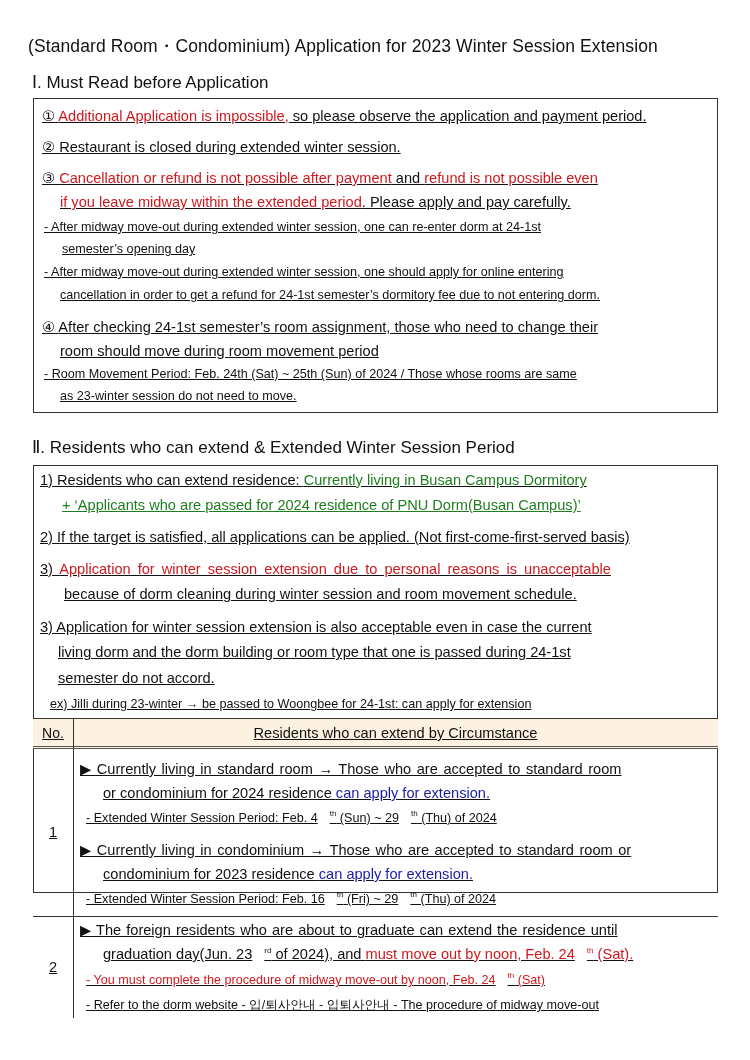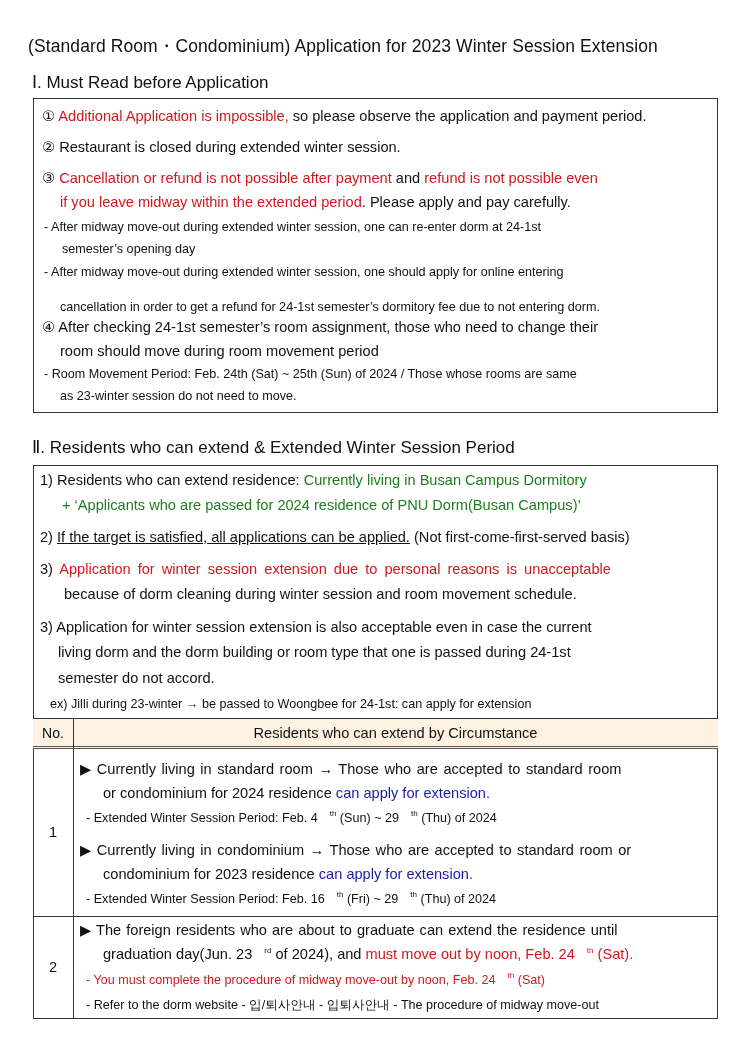--- a/index.html
+++ b/index.html
@@ -1,20 +1,20 @@
 <!DOCTYPE html>
 <html><head>
 <meta charset="utf-8">
 <style>
   html, body { margin:0; padding:0; background:#fff; }
   body { width:750px; height:1060px; position:relative; font-family:"Liberation Sans", "DejaVu Sans", sans-serif; color:#111; overflow:hidden; }
   .title { position:absolute; left:28px; top:34px; font-size:17.5px; letter-spacing:0.1px; white-space:nowrap; }
   .sec { position:absolute; left:32px; font-size:17px; white-space:nowrap; }
   .box { position:absolute; left:33px; width:685px; border:1px solid #333; box-sizing:border-box; }
-  .ln { position:absolute; white-space:nowrap; }
+  .ln { position:absolute; white-space:nowrap;text-decoration:underline; }
   .b15 { font-size:14.6px; }
   .s13 { font-size:12.6px; }
   .red { color:#d0181d; }
   .green { color:#1e7d1e; }
   .blue { color:#1a1aa8; }
   .ul { text-decoration:underline; }
   sup { font-size:8px; vertical-align:6px; line-height:0;margin-left:12px; }
   .hdr { position:absolute; left:33px; top:718px; width:685px; height:31px; background:#fdf1e1; border-top:1px solid #333; border-bottom:3px double #555; box-sizing:border-box; }
   .vline { position:absolute; width:1px; background:#333; }
   .hline { position:absolute; height:1px; background:#333; }
@@ -39,33 +39,33 @@
   <div class="ln b15" style="left:8px;top:39px;">
     <span>②</span>
     <span>Restaurant is closed during extended winter session.</span>
   </div>
   <div class="ln b15" style="left:26px;top:95px;">
     <span class="red">if you leave midway within the extended period</span><span>. Please apply and pay carefully.</span>
   </div>
   <div class="ln s13" style="left:10px;top:121px;">- After midway move-out during extended winter session, one can re-enter dorm at 24-1st</div>
   <div class="ln s13" style="left:28px;top:143px;">semester’s opening day</div>
   <div class="ln s13" style="left:10px;top:166px;">- After midway move-out during extended winter session, one should apply for online entering</div>
-  <div class="ln s13" style="left:26px;top:189px;margin-top:12px;">cancellation in order to get a refund for 24-1st semester’s dormitory fee due to not entering dorm.</div>
+  <div class="ln s13" style="left:26px;top:189px;">cancellation in order to get a refund for 24-1st semester’s dormitory fee due to not entering dorm.</div>
   <div class="ln b15" style="left:8px;top:219px;">
     <span>④</span>
     <span>After checking 24-1st semester’s room assignment, those who need to change their</span>
   </div>
   <div class="ln b15" style="left:26px;top:244px;">room should move during room movement period</div>
   <div class="ln s13" style="left:10px;top:268px;">- Room Movement Period: Feb. 24th (Sat) ~ 25th (Sun) of 2024 / Those whose rooms are same</div>
   <div class="ln s13" style="left:26px;top:290px;">as 23-winter session do not need to move.</div>
 </div>
 
 <div class="sec" style="top:437px;">Ⅱ. Residents who can extend &amp; Extended Winter Session Period</div>
 
-<div class="box" style="top:465px;height:554px;">
+<div class="box" style="top:465px;height:428px;">
   <div class="ln b15" style="left:6px;top:6px;">
     <span>1) Residents who can extend residence: </span><span class="green">Currently living in Busan Campus Dormitory</span>
   </div>
   <div class="ln b15 green" style="left:28px;top:31px;">+ ‘Applicants who are passed for 2024 residence of PNU Dorm(Busan Campus)’</div>
   <div class="ln b15" style="left:6px;top:63px;">
     <span>2) </span><span class="ul">If the target is satisfied, all applications can be applied.</span><span> (Not first-come-first-served basis)</span>
   </div>
   <div class="ln b15" style="left:6px;top:95px;word-spacing:3px;">
     <span>3) </span><span class="red">Application for winter session extension due to personal reasons is unacceptable</span>
   </div>

